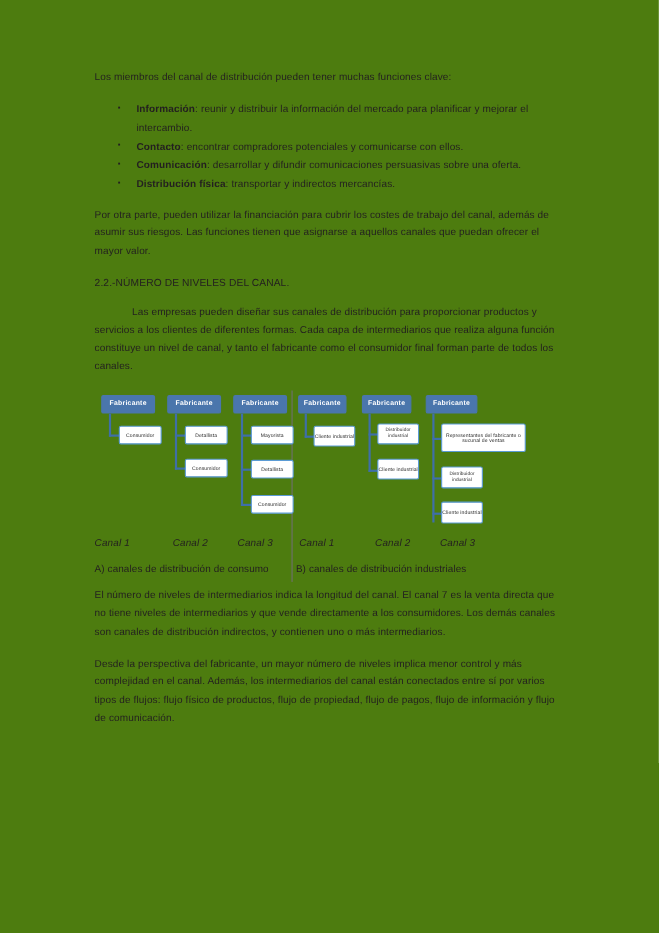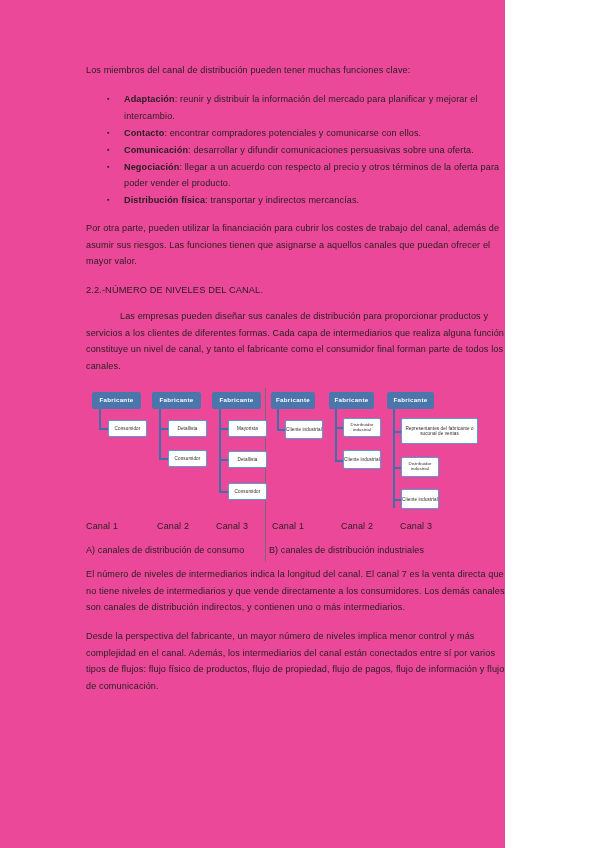--- a/index.html
+++ b/index.html
@@ -10,23 +10,23 @@
   body {
     width: 599px;
     height: 848px;
     overflow: hidden;
     font-family: "Liberation Sans", sans-serif;
     color: #231f20;
     -webkit-font-smoothing: antialiased;
   }
   .page {
     position: relative;
-    width: 505px;
+    width: 599px;
     height: 848px;
-    background: #ec4899;
+    background: #4d7c0f;
   }
   .content {
     position: absolute;
     left: 86px;
     top: 62px;
     width: 428px;
   }
 
   
   p.para {
@@ -131,20 +131,21 @@
     height: 1.9px;
     background: #3f6fa8;
   }
 
   .canal-row {
     position: absolute;
     left: 0;
     top: 134px;
     width: 428px;
     height: 16px;
+    font-style: italic;
   }
   .canal-lbl {
     position: absolute;
     font-size: 9px;
     letter-spacing: 0.15px;
     color: #231f20;
   }
   .caption-row {
     position: absolute;
     left: 0;
@@ -163,35 +164,32 @@
 <body>
 
 <div class="page">
   <div class="content">
 
     <p class="para">Los miembros del canal de distribución pueden tener muchas funciones clave:</p>
 
     <ul class="bullets">
 
       <li>
-        <span class="bullet-mark">▪</span><span class="lead">Adaptación</span><span>: reunir y distribuir la información del mercado para planificar y mejorar el intercambio.</span>
+        <span class="bullet-mark">▪</span><span class="lead">Información</span><span>: reunir y distribuir la información del mercado para planificar y mejorar el intercambio.</span>
       </li>
 
       <li>
         <span class="bullet-mark">▪</span><span class="lead">Contacto</span><span>: encontrar compradores potenciales y comunicarse con ellos.</span>
       </li>
 
       <li>
         <span class="bullet-mark">▪</span><span class="lead">Comunicación</span><span>: desarrollar y difundir comunicaciones persuasivas sobre una oferta.</span>
       </li>
 
 
-      <li>
-        <span class="bullet-mark">▪</span><span class="lead">Negociación</span><span>: llegar a un acuerdo con respecto al precio y otros términos de la oferta para poder vender el producto.</span>
-      </li>
 
       <li>
         <span class="bullet-mark">▪</span><span class="lead">Distribución física</span><span>: transportar y indirectos mercancías.</span>
       </li>
 
     </ul>
 
     <p class="para">Por otra parte, pueden utilizar la financiación para cubrir los costes de trabajo del canal, además de asumir sus riesgos. Las funciones tienen que asignarse a aquellos canales que puedan ofrecer el mayor valor.</p>
 
     <h3 class="heading">2.2.-NÚMERO DE NIVELES DEL CANAL.</h3>

